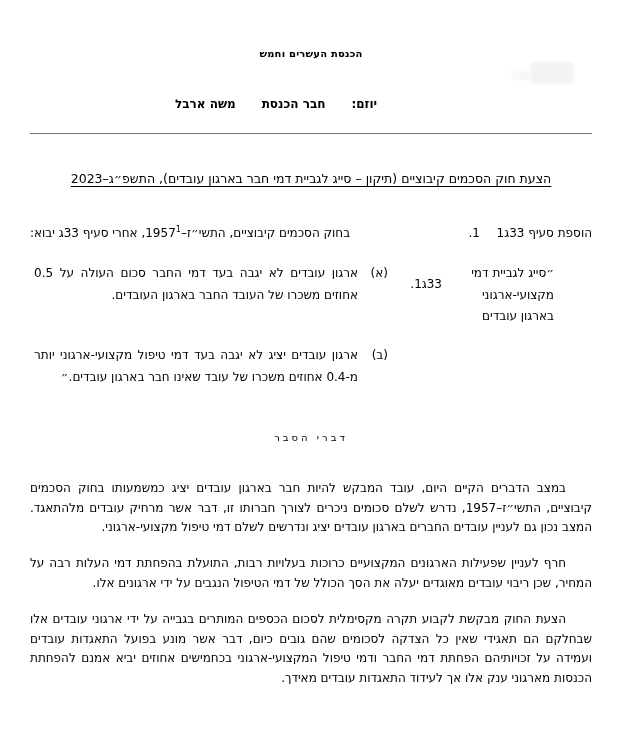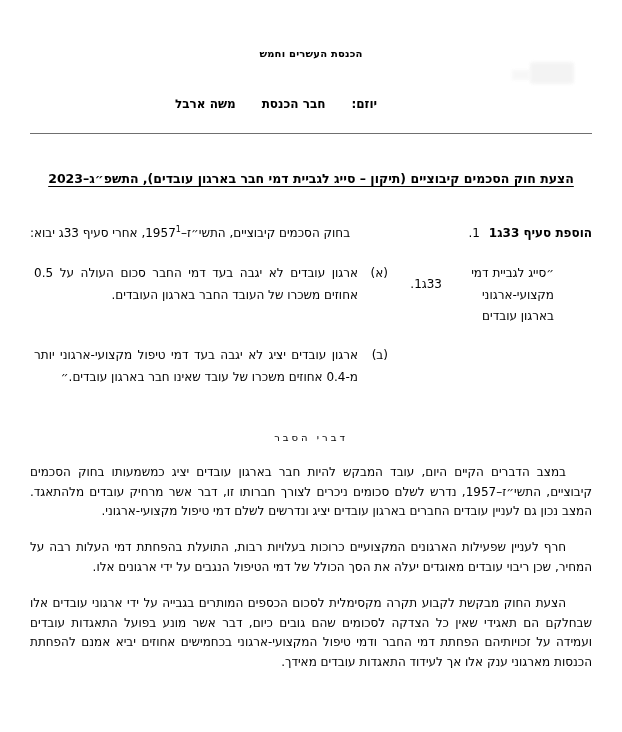--- a/index.html
+++ b/index.html
@@ -74,42 +74,42 @@
 
   .rule {
     height: 0;
     border-top: 1px solid #6f6f6f;
     margin: 22px 0 0 0;
     width: 100%;
   }
 
   .bill-title {
     text-align: center;
-    font-weight: bold;
+    font-weight: normal;
     font-size: 12.5px;
     text-decoration: underline;
     text-underline-offset: 3px;
     margin-top: 36px;
     line-height: 1.5;
   }
 
   
   .amend {
     margin-top: 34px;
     display: flex;
     flex-direction: row;
     align-items: flex-start;
     font-size: 12px;
     line-height: 1.72;
   }
   .amend-head {
     width: 112px;
     flex: 0 0 112px;
     text-align: right;
-    font-weight: bold;
+    font-weight: normal;
     white-space: nowrap;
   }
   .amend-num {
     width: 24px;
     flex: 0 0 24px;
     text-align: right;
   }
   .amend-lead {
     flex: 1 1 auto;
     text-align: left;
@@ -164,21 +164,21 @@
     margin-top: 44px;
   }
   .para {
     font-size: 12px;
     line-height: 1.62;
     text-align: justify;
     text-align-last: right;
     margin-top: 17px;
     text-indent: 26px;
   }
-  .para:first-of-type { margin-top: 20px; }
+  .para:first-of-type { margin-top: 36px; }
 </style>
 </head>
 <body>
 
 <div class="page">
 
   <div class="smudge"></div>
   <div class="smudge2"></div>
 
   <div class="knesset-title">הכנסת העשרים וחמש</div>

